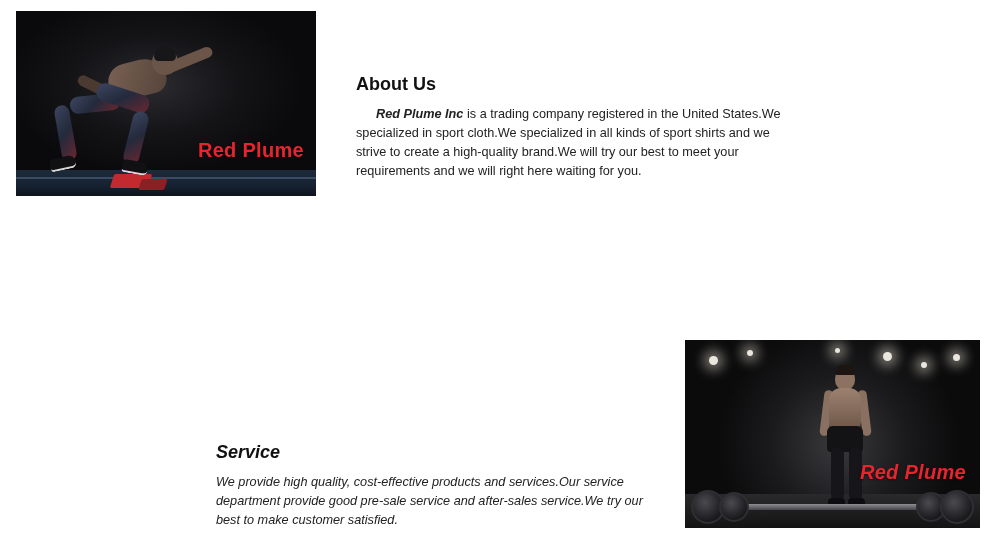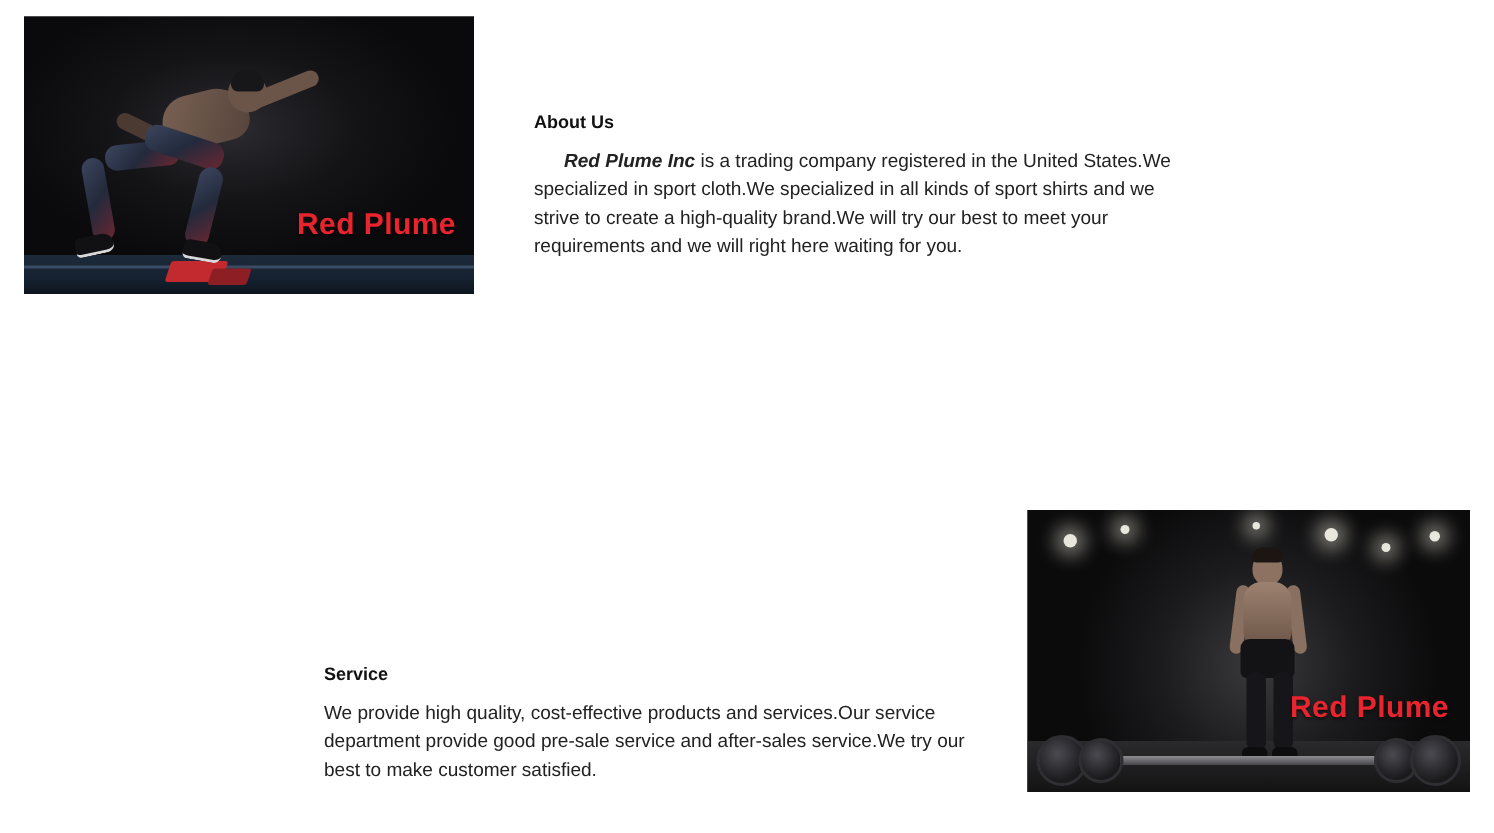--- a/index.html
+++ b/index.html
@@ -181,21 +181,21 @@
   }
 
   .about-text-col {
     position: absolute;
     left: 356px;
     top: 74px;
     width: 440px;
   }
   .heading {
     margin: 0 0 10px 0;
-    font-size: 12px;
+    font-size: 18px;
     font-weight: bold;
     color: #111111;
   }
   .body-copy {
     margin: 0;
     font-size: 12.7px;
     line-height: 19px;
     color: #222222;
   }
   .strong-italic {
@@ -204,20 +204,21 @@
     margin-left: 20px;
   }
 
   
   .section-service {
     position: absolute;
     left: 0;
     top: 340px;
     width: 996px;
     height: 190px;
+    font-style: italic;
   }
 
   .photo-service {
     position: absolute;
     left: 685px;
     top: 0px;
     width: 295px;
     height: 188px;
   }
   .gym-scene {

